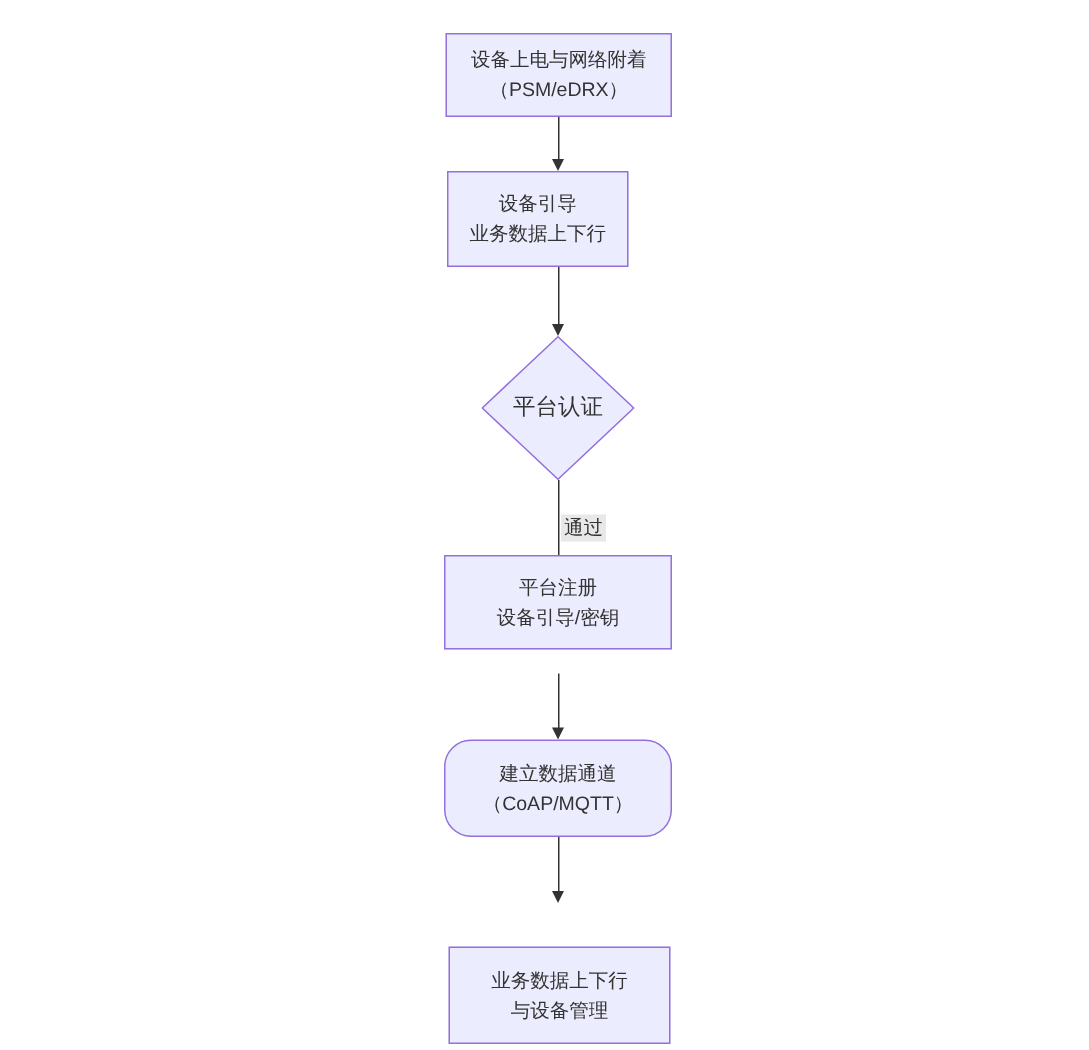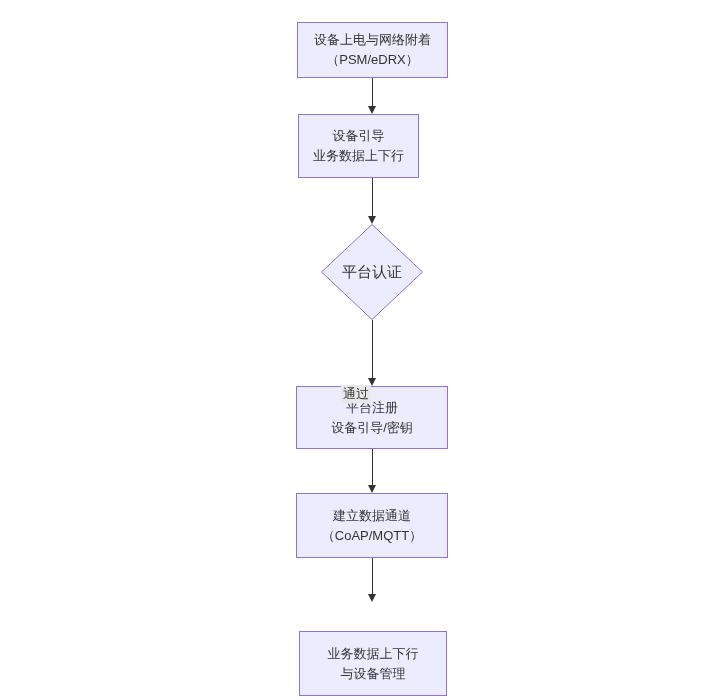--- a/index.html
+++ b/index.html
@@ -87,33 +87,33 @@
     <svg width="102" height="96" viewBox="0 0 102 96">
       <polygon points="51,0.5 101.5,48 51,95.5 0.5,48"></polygon>
     </svg>
     <div class="diamond-label">平台认证</div>
   </div>
 
   <div class="edge" style="left:367px;top:320px;height:66px;">
     <div class="edge-line"></div>
     <div class="edge-head"></div>
   </div>
-  <div class="edge-label" style="left:356px;top:352px;margin-top:42px;">通过</div>
+  <div class="edge-label" style="left:389px;top:352px;">通过</div>
 
-  <div class="node" style="left:296px;top:386px;width:152px;height:63px;">
+  <div class="node" style="left:296px;top:370px;width:152px;height:63px;">
     <div>平台注册</div>
     <div>设备引导/密钥</div>
   </div>
 
   <div class="edge" style="left:367px;top:449px;height:44px;">
     <div class="edge-line"></div>
     <div class="edge-head"></div>
   </div>
 
-  <div class="node" style="left:296px;top:493px;width:152px;height:65px;">
+  <div class="node" style="left:296px;top:493px;width:152px;height:65px;border-radius:18px;">
     <div>建立数据通道</div>
     <div>（CoAP/MQTT）</div>
   </div>
 
   <div class="edge" style="left:367px;top:558px;height:44px;">
     <div class="edge-line"></div>
     <div class="edge-head"></div>
   </div>
 
   <div class="node" style="left:299px;top:602px;width:148px;height:65px;margin-top:29px;">

